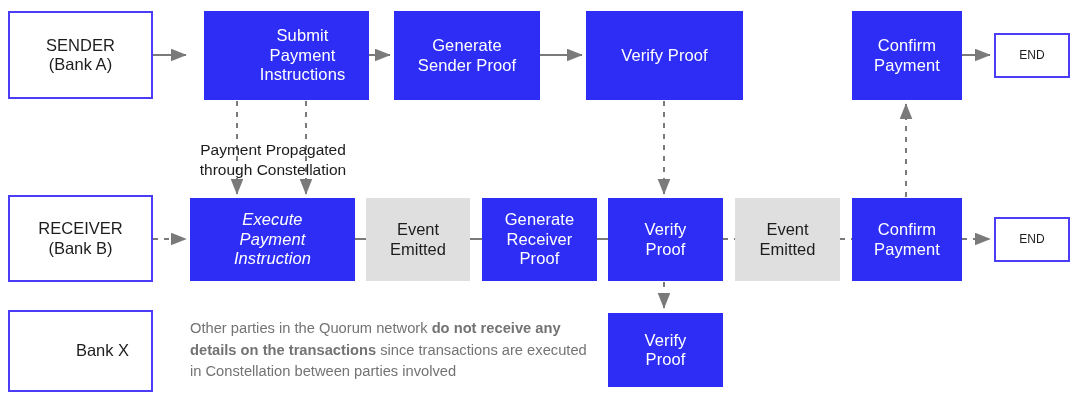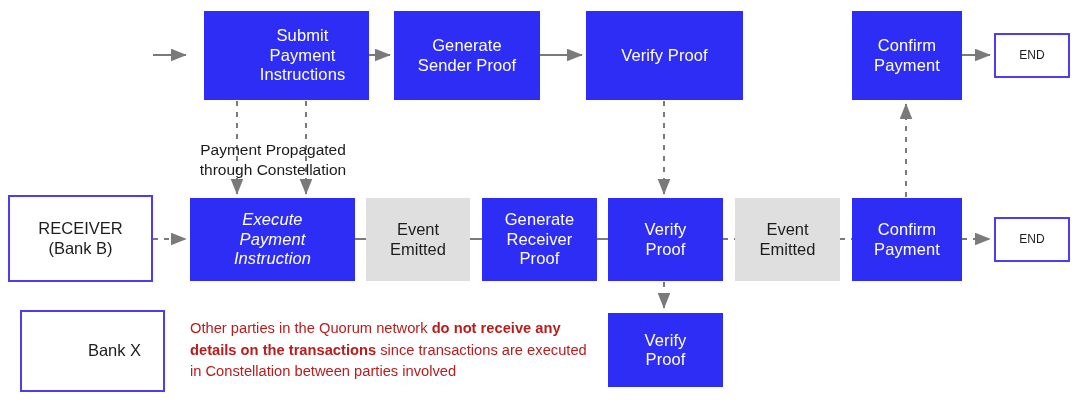--- a/index.html
+++ b/index.html
@@ -51,21 +51,21 @@
     background: #ffffff;
     color: #1d1d1d;
     border: 2px solid #4b3df7;
     font-size: 16.5px;
   }
   .node.outline.end-node {
     font-size: 12px;
   }
   .note {
     position: absolute;
-    color: #b91c1c;
+    color: #737373;
     font-size: 14.7px;
     line-height: 1.47;
   }
   .note b { font-weight: bold; }
   .prop-label {
     position: absolute;
     color: #1b1b1b;
     font-size: 15.5px;
     line-height: 1.28;
     text-align: center;
@@ -103,20 +103,24 @@
     <line x1="355" y1="239" x2="366" y2="239" stroke="#7a7a7a" stroke-width="2"></line>
     <line x1="470" y1="239" x2="482" y2="239" stroke="#7a7a7a" stroke-width="2"></line>
     <line x1="597" y1="239" x2="608" y2="239" stroke="#7a7a7a" stroke-width="2"></line>
     <line x1="723" y1="239" x2="735" y2="239" stroke="#7a7a7a" stroke-width="2" stroke-dasharray="5,6"></line>
     <line x1="840" y1="239" x2="852" y2="239" stroke="#7a7a7a" stroke-width="2" stroke-dasharray="5,6"></line>
     <line x1="962" y1="239" x2="990" y2="239" stroke="#7a7a7a" stroke-width="2" stroke-dasharray="5,6" marker-end="url(#arrowDash)"></line>
 
     <line x1="664" y1="282" x2="664" y2="308" stroke="#7a7a7a" stroke-width="2" stroke-dasharray="5,6" marker-end="url(#arrowDash)"></line>
   </svg>
 
+  <div class="node outline" style="left:8px; top:11px; width:145px; height:88px;">
+    <span>SENDER
+(Bank A)</span>
+  </div>
 
   <div class="node blue" style="left:204px; top:11px; width:165px; height:89px;padding-left:32px;">
     <span>Submit
 Payment
 Instructions</span>
   </div>
 
   <div class="node blue" style="left:394px; top:11px; width:146px; height:89px;">
     <span>Generate
 Sender Proof</span>
@@ -174,21 +178,21 @@
 
   <div class="node blue" style="left:852px; top:198px; width:110px; height:83px;">
     <span>Confirm
 Payment</span>
   </div>
 
   <div class="node outline end-node" style="left:994px; top:217px; width:76px; height:45px;">
     <span>END</span>
   </div>
 
-  <div class="node outline" style="left:20px; top:310px; width:145px; height:82px;padding-left:44px;">
+  <div class="node outline" style="left:8px; top:310px; width:145px; height:82px;padding-left:44px;">
     <span>Bank X</span>
   </div>
 
   <div class="note" style="left:190px; top:318px; width:404px;">
     <span>Other parties in the Quorum network </span><b>do not receive any details on the transactions</b><span> since transactions are executed in Constellation between parties involved</span>
   </div>
 
   <div class="node blue" style="left:608px; top:313px; width:115px; height:74px;">
     <span>Verify
 Proof</span>

